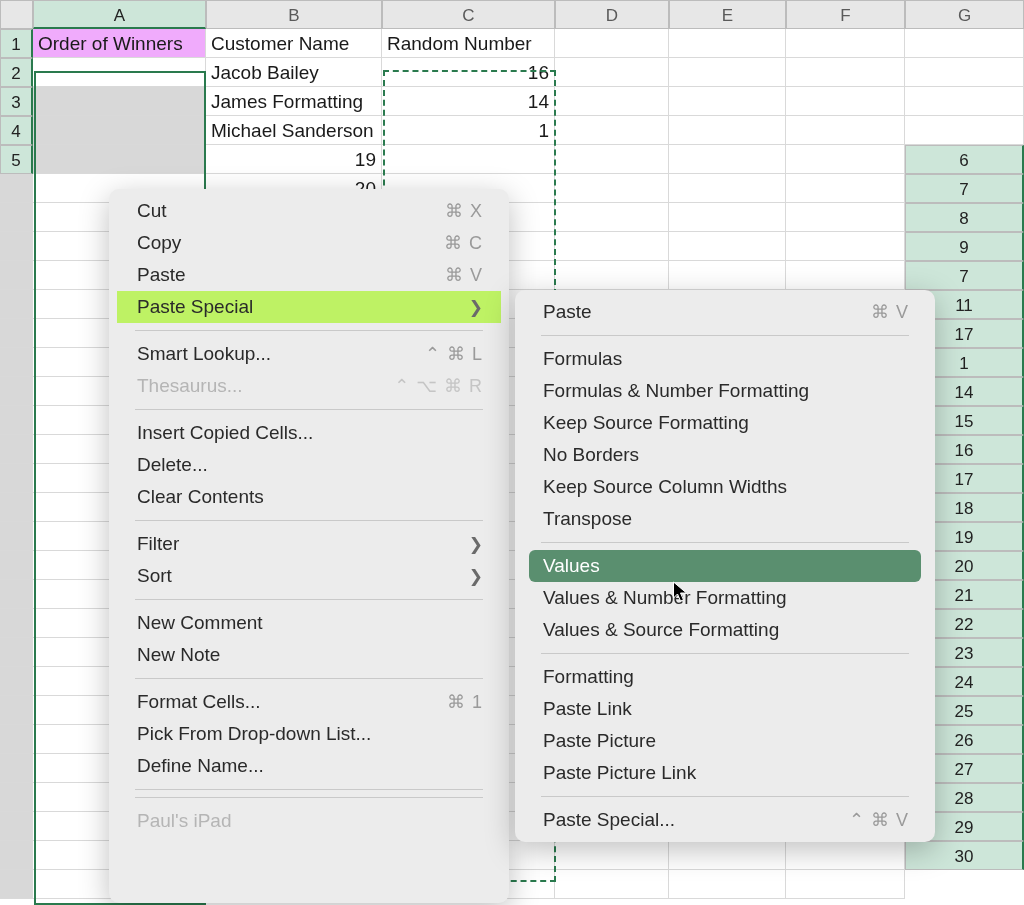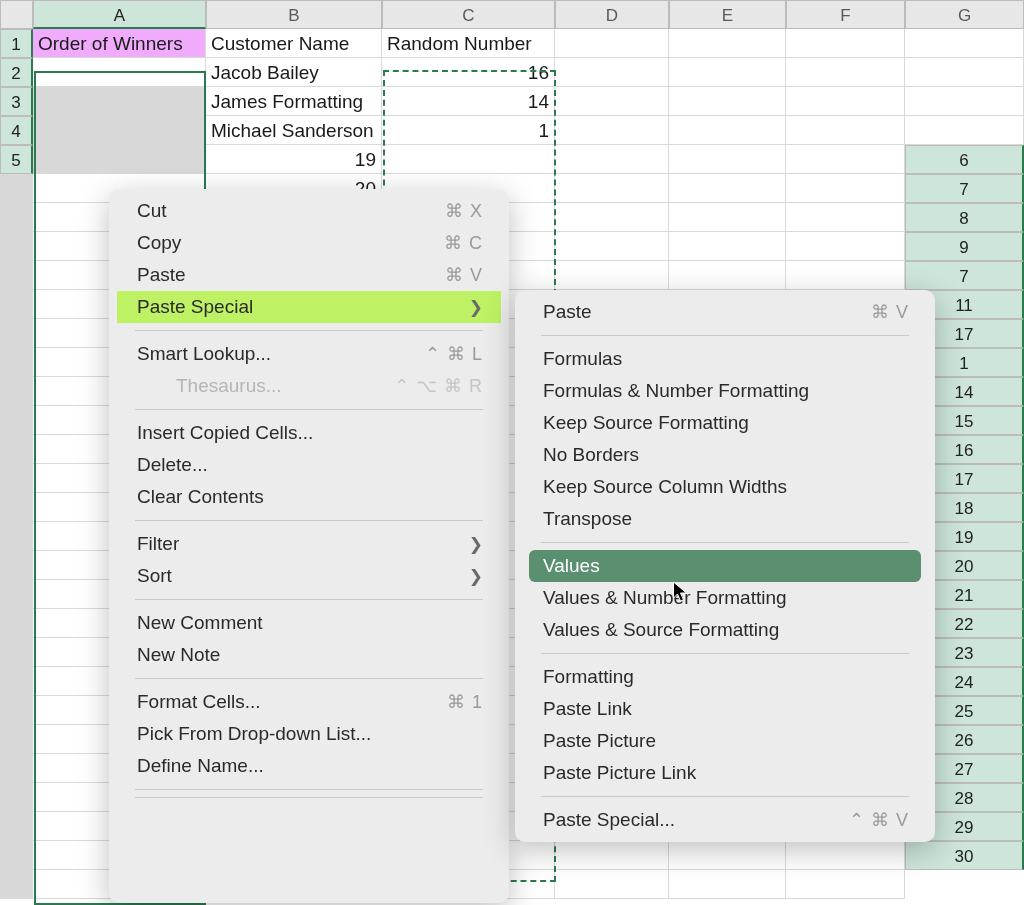--- a/index.html
+++ b/index.html
@@ -134,21 +134,20 @@
     .menu-item.highlight {
       background: #5a8f6f;
       color: #fff;
       border-radius: 6px;
       margin: 0 6px;
       padding: 5px 12px 5px 14px;
       text-align: center;
     }
     .menu-item.disabled {
       color: #b5b5b5;
-      margin-left: 39px;
     }
     .menu-shortcut {
       color: #9a9a9a;
       font-size: 18px;
       letter-spacing: 1px;
     }
     .menu-item.disabled .menu-shortcut {
       color: #c5c5c5;
     }
     .menu-chevron {
@@ -491,20 +490,23 @@
     <span class="menu-shortcut">⌘ 1</span>
   </div>
   <div class="menu-item">
     <span>Pick From Drop-down List...</span>
   </div>
   <div class="menu-item">
     <span>Define Name...</span>
   </div>
   <div class="menu-separator"></div>
   <div class="menu-separator"></div>
+  <div class="menu-item disabled">
+    <span>Paul's iPad</span>
+  </div>
 </div>
 
 <div class="context-menu sub">
   <div class="menu-item">
     <span>Paste</span>
     <span class="menu-shortcut">⌘ V</span>
   </div>
   <div class="menu-separator"></div>
   <div class="menu-item">
     <span>Formulas</span>

